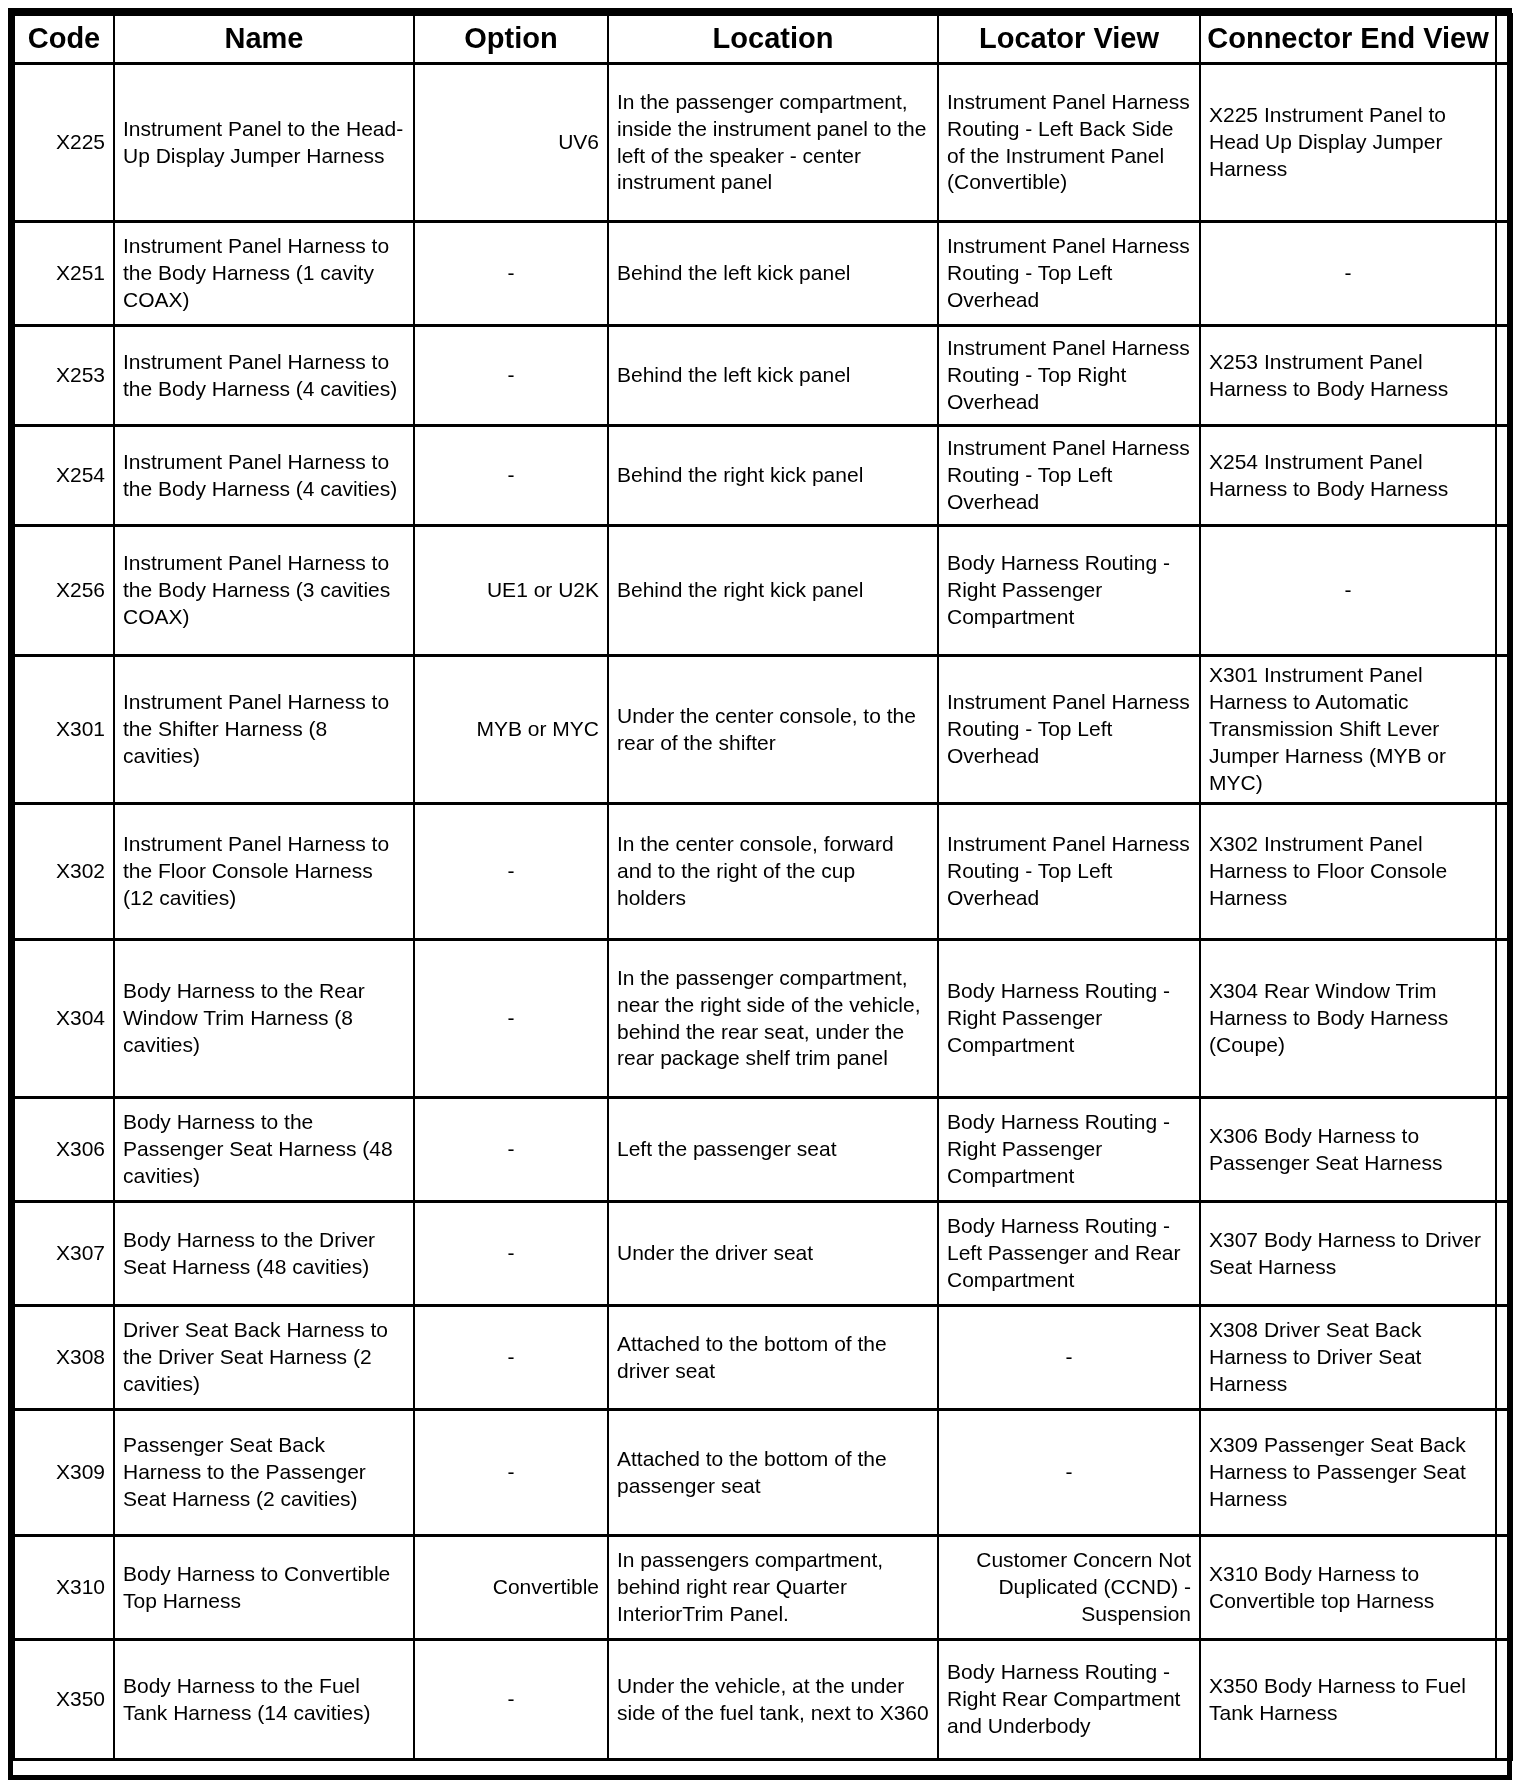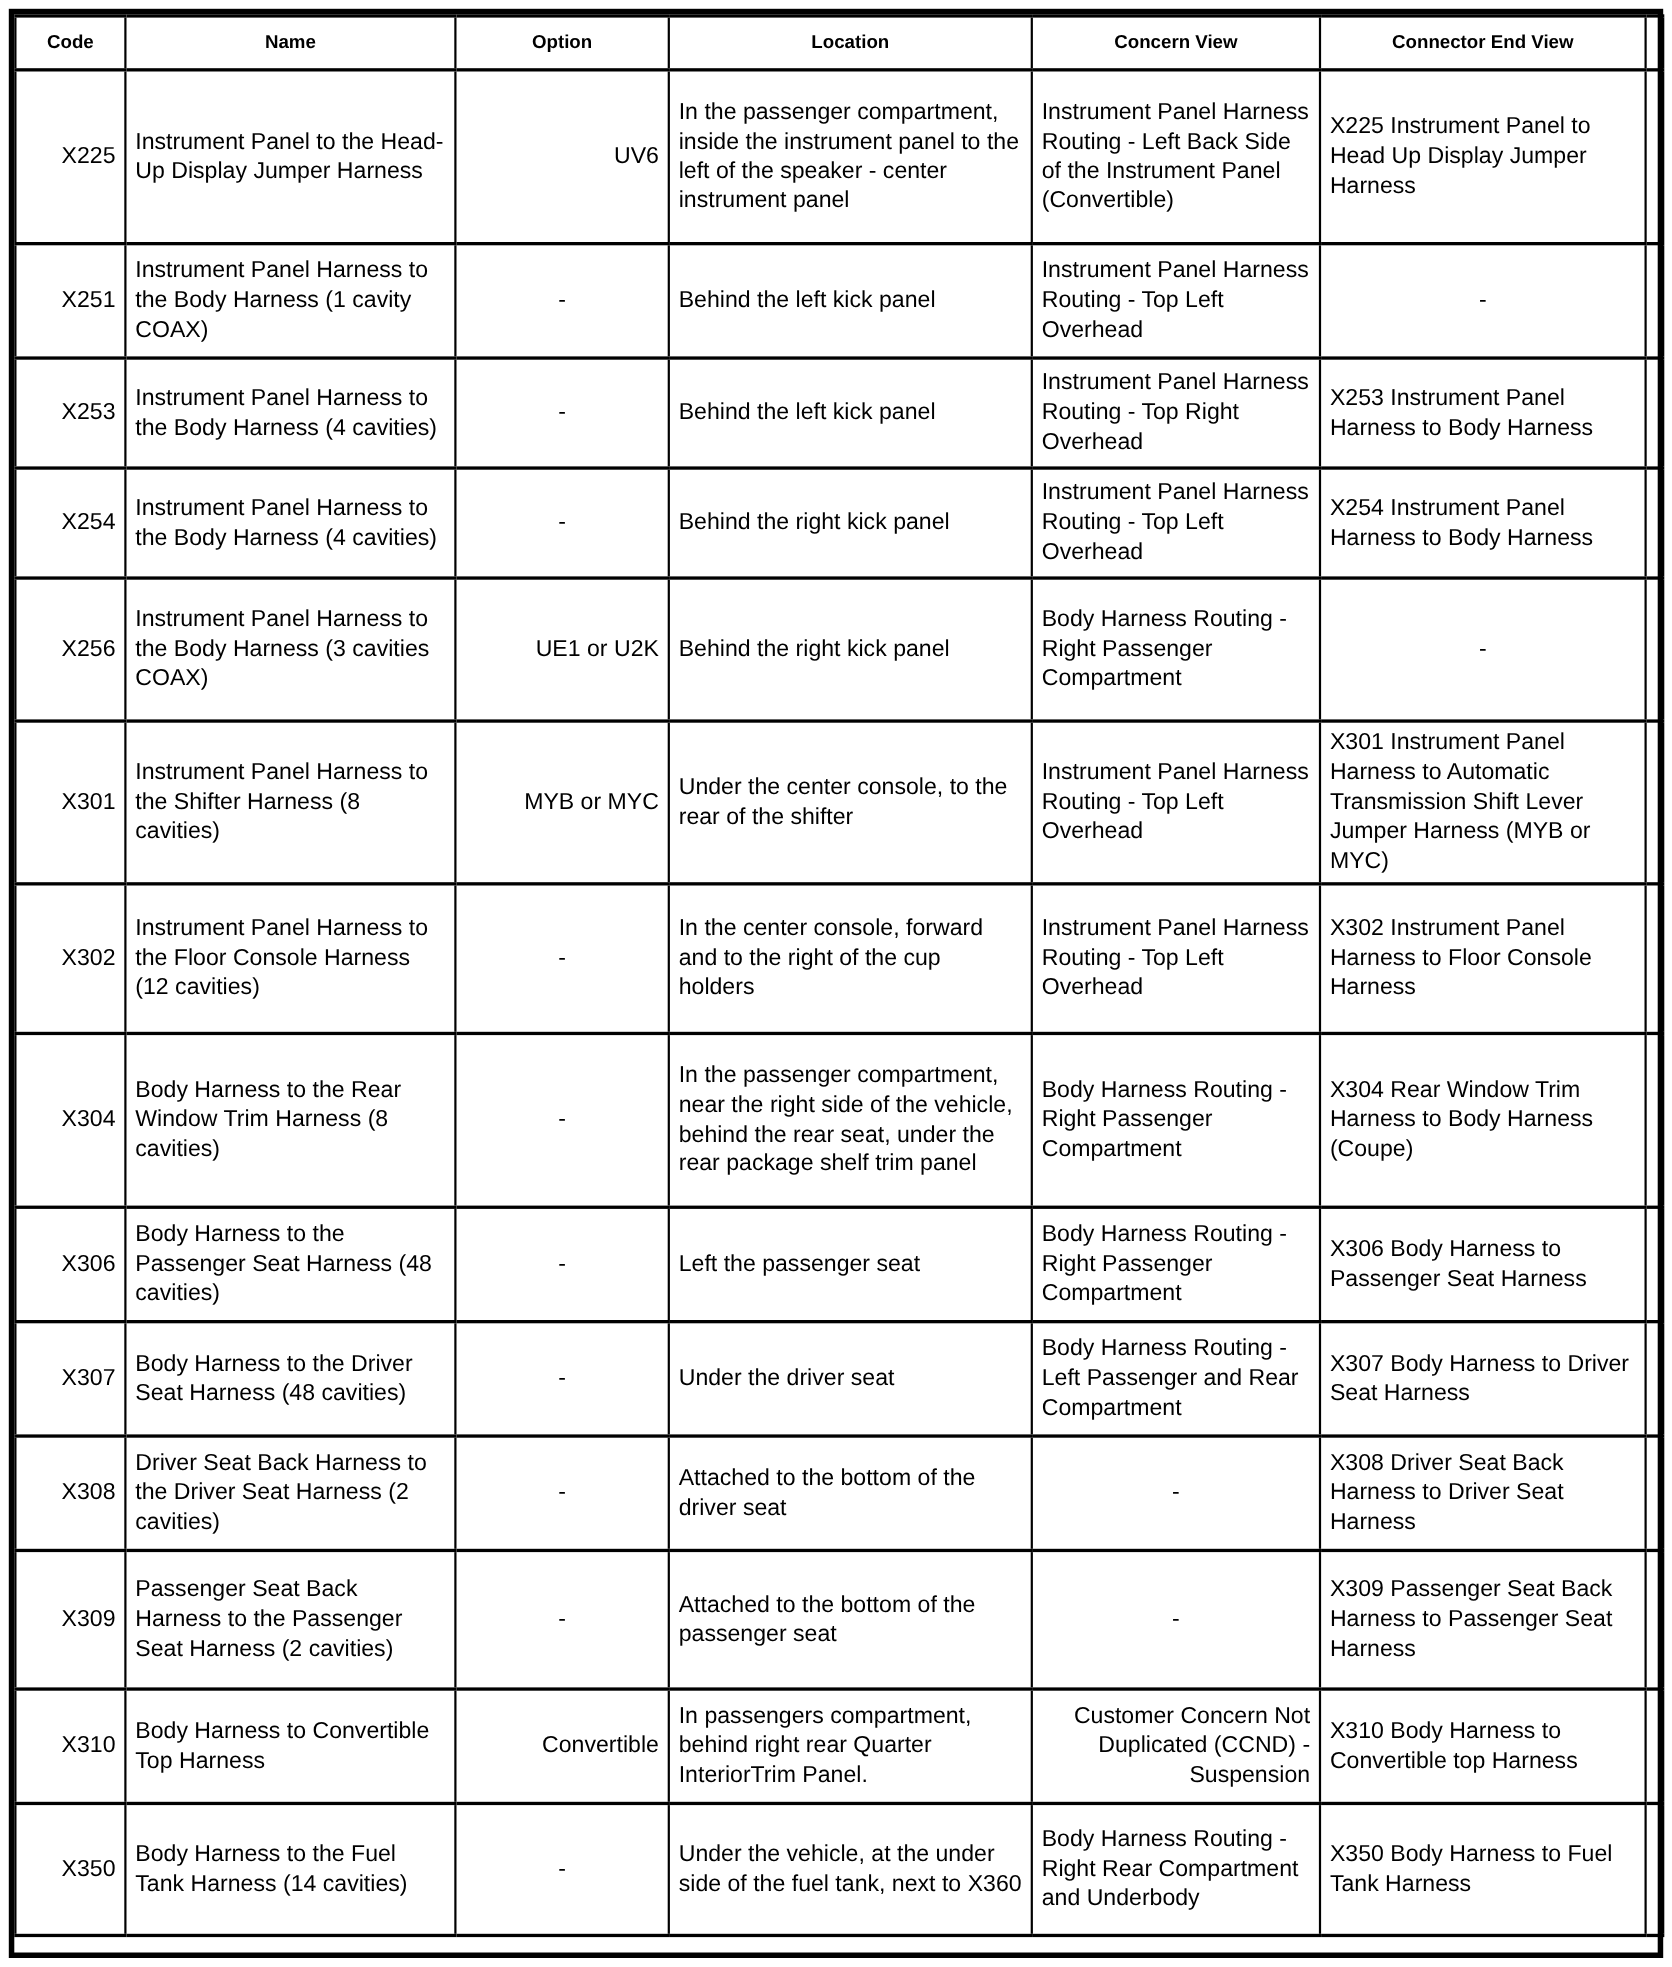--- a/index.html
+++ b/index.html
@@ -36,21 +36,21 @@
     border-top: 3px solid #000;
     border-bottom: 3px solid #000;
     padding: 3px 8px;
     vertical-align: middle;
     font-size: 21px;
     line-height: 1.28;
     overflow: hidden;
     word-wrap: break-word;
   }
   thead th {
-    font-size: 17px;
+    font-size: 29px;
     font-weight: bold;
     text-align: center;
     height: 38px;
     padding: 4px 4px;
   }
   td.code   { text-align: right; }
   td.option { text-align: right; }
   td.name, td.location, td.locator, td.cev { text-align: left; }
   td.spacer, th.spacer { padding: 0; }
   td.dash { text-align: center; }
@@ -88,21 +88,21 @@
           <col class="c-locator">
           <col class="c-cev">
           <col class="c-spacer">
       </colgroup>
       <thead>
         <tr>
           <th>Code</th>
           <th>Name</th>
           <th>Option</th>
           <th>Location</th>
-          <th>Concern View</th>
+          <th>Locator View</th>
           <th>Connector End View</th>
           <th class="spacer"></th>
         </tr>
       </thead>
       <tbody>
           <tr>
     <td class="code">X225</td>
     <td class="name">Instrument Panel to the Head-Up Display Jumper Harness</td>
     <td class="option">UV6</td>
     <td class="location">In the passenger compartment, inside the instrument panel to the left of the speaker - center instrument panel</td>

